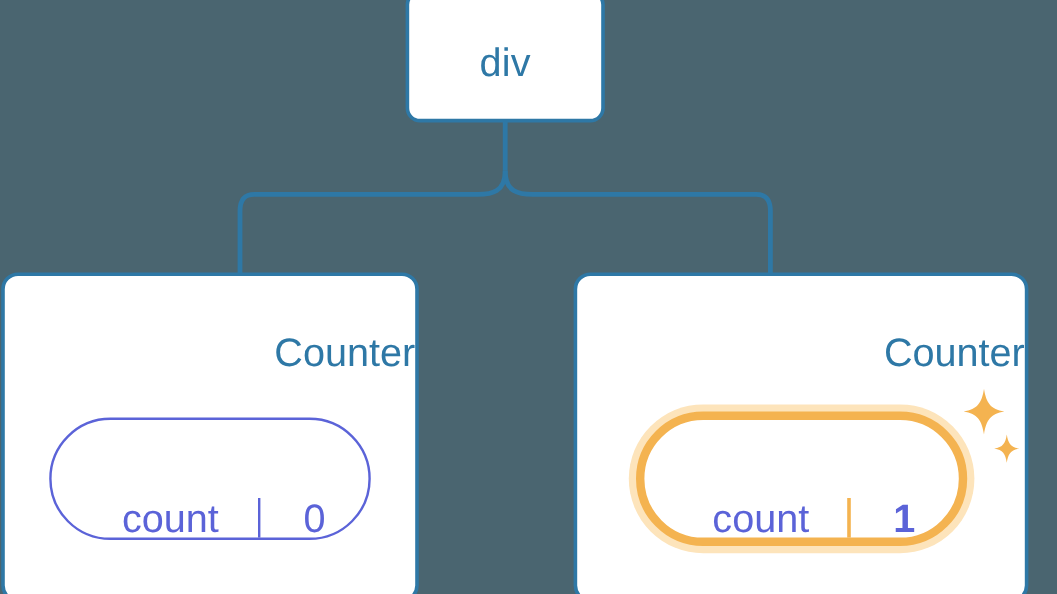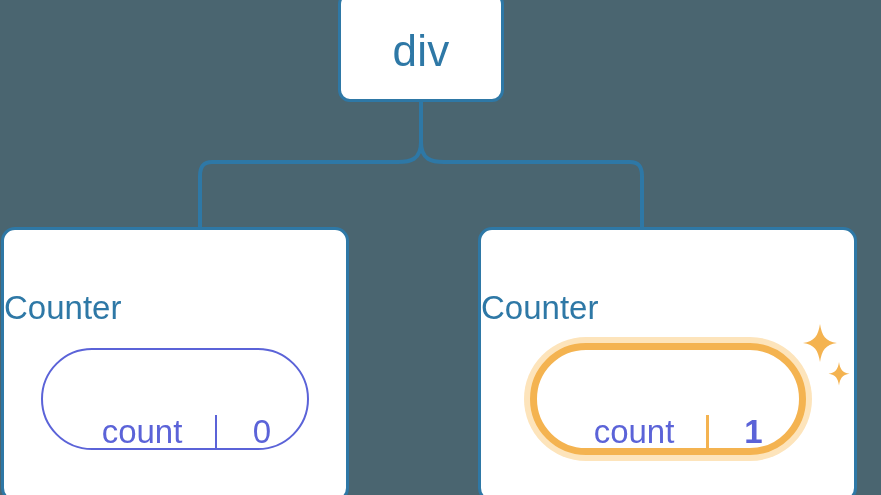--- a/index.html
+++ b/index.html
@@ -41,21 +41,21 @@
     height: 110px;
     background: #ffffff;
     border: 3px solid #2e78a6;
     border-radius: 12px;
     box-sizing: border-box;
     display: flex;
     align-items: center;
     justify-content: center;
   }
   .node-root-label {
-    font-size: 44px;
+    font-size: 33px;
     color: #2e78a6;
     letter-spacing: 0.2px;
     line-height: 1;
     padding-top: 8px;
   }
 
   
   .card {
     position: absolute;
     background: #ffffff;
@@ -70,24 +70,24 @@
     height: 275px;
   }
   .card-right {
     left: 478px;
     top: 227px;
     width: 379px;
     height: 275px;
   }
   .card-title {
     position: absolute;
-    top: 61px;
+    top: 47px;
     left: 0;
     right: 0;
-    text-align: left;
+    text-align: right;
     font-size: 33px;
     color: #2e78a6;
     line-height: 1;
   }
 
   
   .pill-wrap {
     position: absolute;
     top: 118px;
     left: 0;

